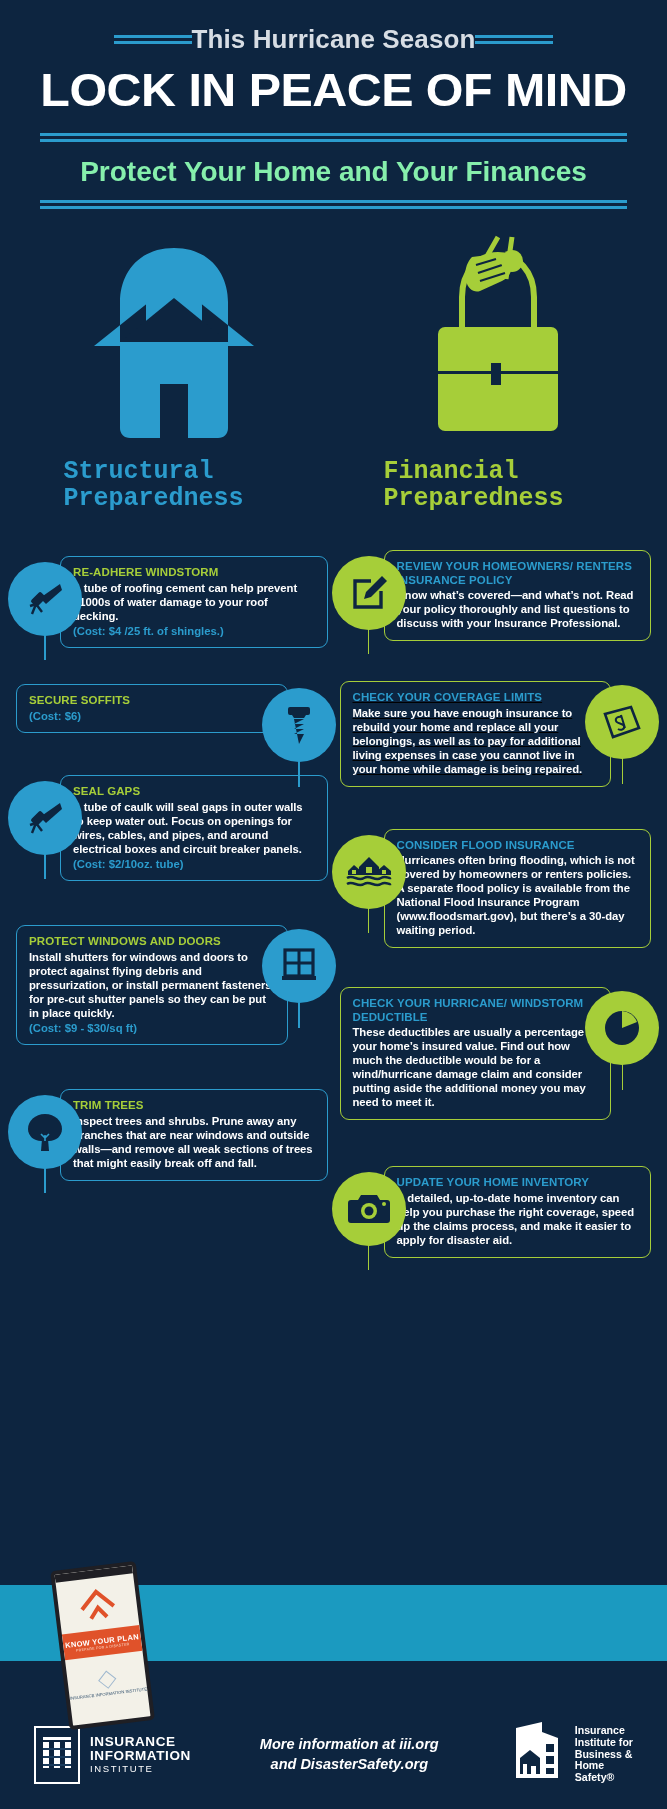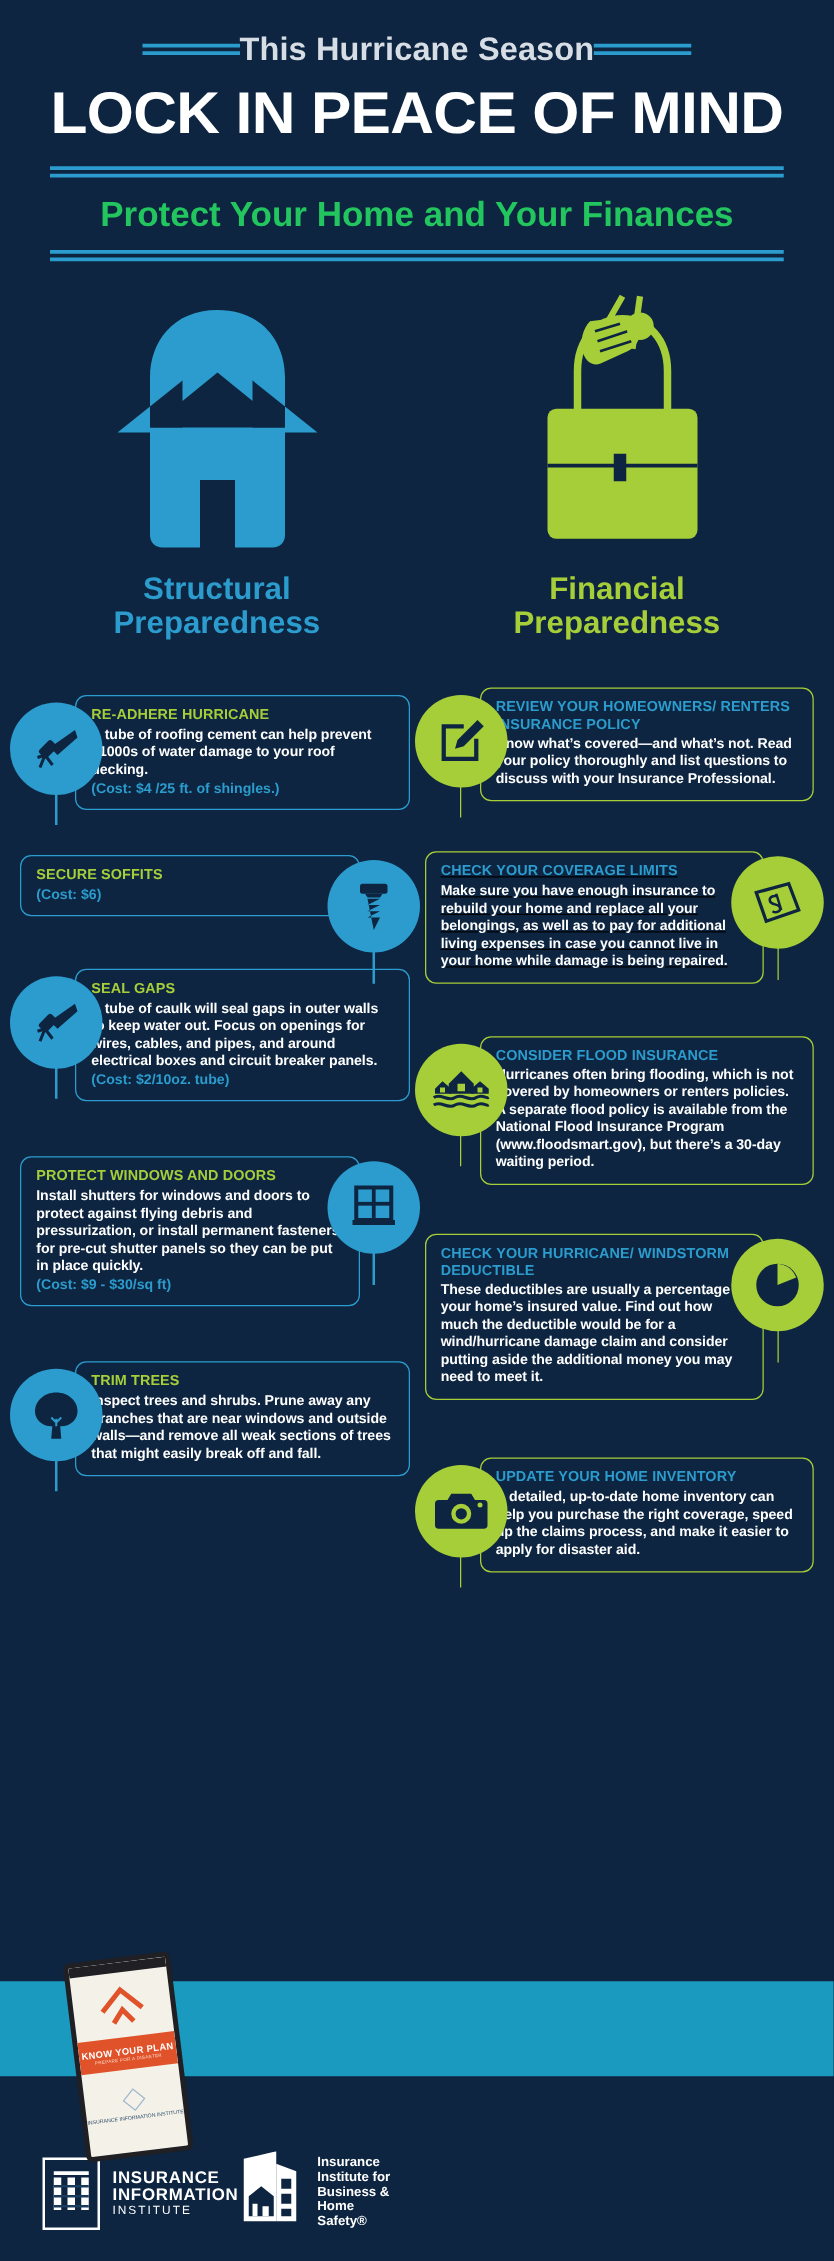--- a/index.html
+++ b/index.html
@@ -23,29 +23,29 @@
   }
   .headline{
     color:#ffffff;font-size:47px;font-weight:bold;letter-spacing:-0.5px;
     margin-top:14px;line-height:1;
     transform:scaleX(1.03);transform-origin:center;
   }
   .rule-wide{width:88%;margin:20px auto 0;}
   .rule-wide .l1{height:3px;background:#2b9ccd;margin-bottom:3px;}
   .rule-wide .l2{height:3px;background:#2b9ccd;}
   .subhead{
-    color:#22c55e;font-size:28px;font-weight:bold;margin-top:16px;line-height:1;
+    color:#86efac;font-size:28px;font-weight:bold;margin-top:16px;line-height:1;
   }
   .rule-wide2{width:88%;margin:14px auto 0;}
   .rule-wide2 .l1{height:3px;background:#2b9ccd;margin-bottom:3px;}
   .rule-wide2 .l2{height:3px;background:#2b9ccd;}
 
   
   .hero{display:flex;justify-content:center;gap:100px;margin-top:26px;}
-  .hero-col{width:220px;text-align:center;}
+  .hero-col{width:220px;text-align:left;font-family:Liberation Mono, monospace;}
   .hero-art{height:205px;display:flex;align-items:flex-end;justify-content:center;}
   .hero-label{font-size:25px;font-weight:bold;line-height:1.08;margin-top:18px;}
   .hero-label.blue{color:#2b9ccd;}
   .hero-label.green{color:#a6ce39;}
 
   
   .columns{display:flex;margin-top:30px;padding:0 16px;gap:12px;}
   .col{width:50%;display:flex;flex-direction:column;}
 
   .card{position:relative;margin-bottom:26px;}
@@ -205,21 +205,21 @@
       <div class="card blue icon-left" style="margin-top:14px;">
         <div class="stem blue"></div>
         <div class="badge blue">
           <svg width="42" height="42" viewBox="0 0 42 42">
             <path fill="#0d2540" d="M36 6 L38 12 L22 26 L16 20 Z"></path>
             <rect fill="#0d2540" x="7" y="17" width="14" height="9" rx="2" transform="rotate(-45 14 21)"></rect>
             <path fill="none" stroke="#0d2540" stroke-width="2.4" d="M12 26 L8 36 M12 26 L18 34 M12 26 L6 28"></path>
           </svg>
         </div>
         <div class="card-inner">
-          <div class="card-title">RE-ADHERE HURRICANE</div>
+          <div class="card-title">RE-ADHERE WINDSTORM</div>
           <div class="card-body">A tube of roofing cement can help prevent $1000s of water damage to your roof decking.</div>
           <div class="card-cost">(Cost: $4 /25 ft. of shingles.)</div>
         </div>
       </div>
 
       <div class="card blue icon-right" style="margin-top:10px;">
         <div class="stem blue"></div>
         <div class="badge blue">
           <svg width="30" height="42" viewBox="0 0 30 42">
             <rect fill="#0d2540" x="4" y="3" width="22" height="8" rx="2"></rect>
@@ -409,20 +409,24 @@
             <rect fill="#1a3b5c" x="3" y="30" width="28" height="2"></rect>
           </svg>
         </div>
         <div class="iii-words">
           <div class="w1">INSURANCE</div>
           <div class="w2">INFORMATION</div>
           <div class="w3">INSTITUTE</div>
         </div>
       </div>
 
+      <div class="more-info">
+        <div>More information at iii.org</div>
+        <div>and DisasterSafety.org</div>
+      </div>
 
       <div class="ibhs">
         <div>
           <svg width="56" height="62" viewBox="0 0 56 62">
             <path fill="#ffffff" d="M4 6 L30 0 L30 56 L4 56 Z"></path>
             <path fill="#ffffff" d="M30 10 L46 16 L46 56 L30 56 Z"></path>
             <path fill="#0d2540" d="M34 22 L42 22 L42 30 L34 30 Z M34 34 L42 34 L42 42 L34 42 Z M34 46 L42 46 L42 52 L34 52 Z"></path>
             <path fill="#0d2540" d="M8 36 L18 28 L28 36 L28 52 L8 52 Z"></path>
             <path fill="#ffffff" d="M11 42 L15 42 L15 52 L11 52 Z M19 44 L24 44 L24 52 L19 52 Z"></path>
           </svg>

